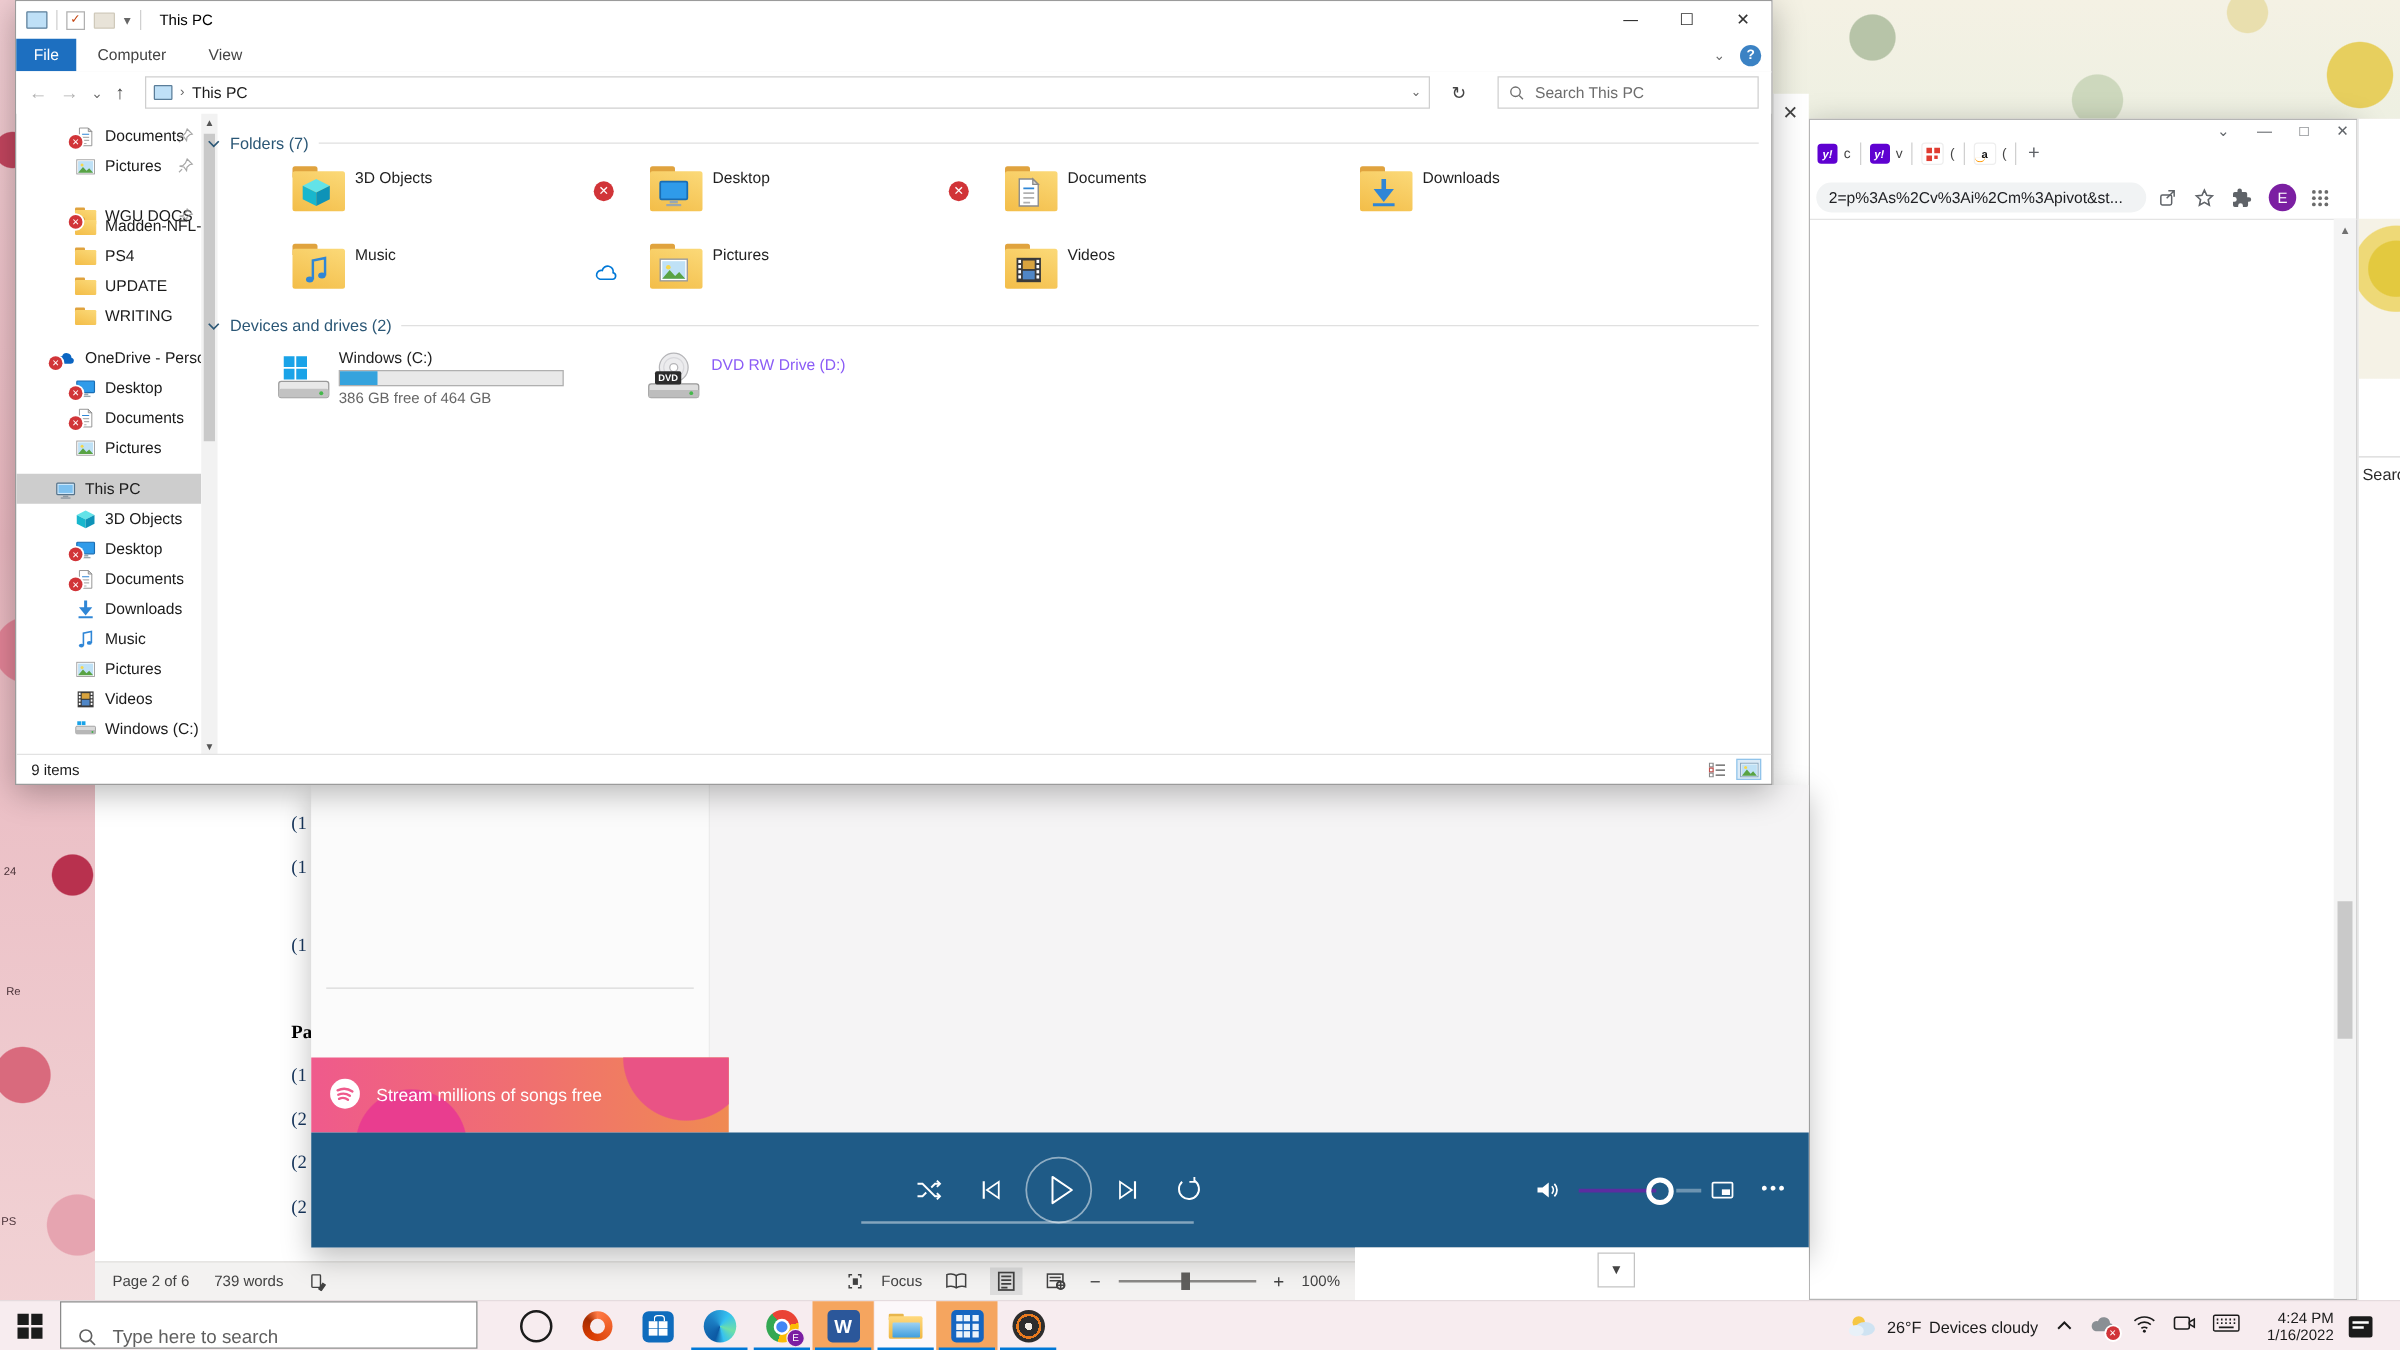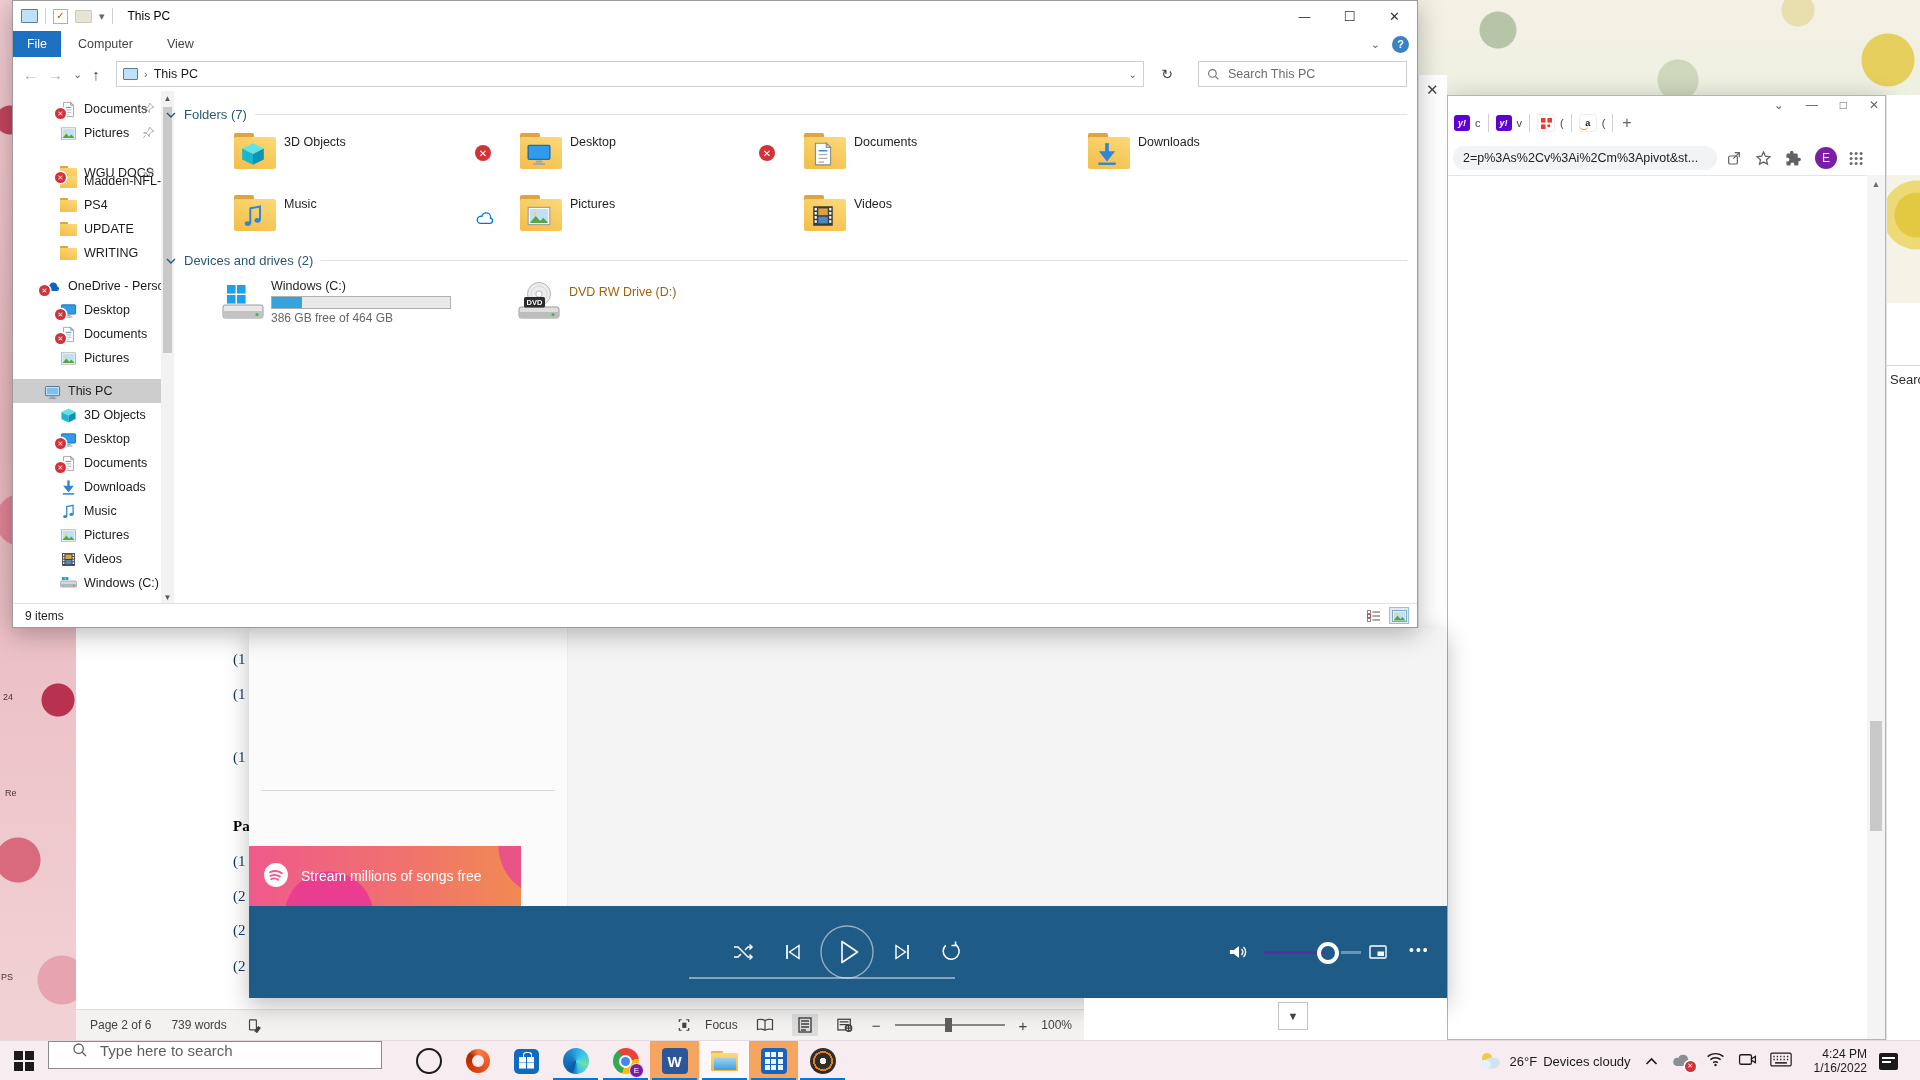--- a/index.html
+++ b/index.html
@@ -92,21 +92,21 @@
   .w-zoomtrack{position:relative;width:110px;height:2px;background:#8a8886;}
   .w-zoomthumb{position:absolute;left:50px;top:-6px;width:7px;height:14px;background:#605e5c;}
   
   .groove{left:249px;top:628px;width:1198px;height:370px;background:#f5f4f5;border:none;box-shadow:0 8px 22px rgba(0,0,0,.25);}
   .g-left{position:absolute;left:0;top:0;width:318px;bottom:92px;background:#fbfbfb;border-right:1px solid #ececec;}
   .g-div{position:absolute;left:12px;right:12px;top:162px;height:1px;background:#d9d9d9;}
   .g-user{position:absolute;left:0;right:0;top:172px;height:44px;display:flex;align-items:center;}
   .g-avatar{width:32px;height:32px;border-radius:50%;background:#e3e3e3;margin-left:14px;display:flex;align-items:center;justify-content:center;}
   .g-name{margin-left:12px;font-size:14px;color:#1a1a1a;}
   .g-gear{margin-left:auto;margin-right:16px;}
-  .g-ad{position:absolute;left:0;top:218px;width:272px;height:60px;display:flex;align-items:center;color:#fff;font-size:14px;
+  .g-ad{position:absolute;left:0;top:218px;width:334px;height:60px;display:flex;align-items:center;color:#fff;font-size:14px;
      background:radial-gradient(circle at 80px 70px,#e93d8f 0 44px,transparent 45px),
                 radial-gradient(circle at 300px 0px,#e95385 0 50px,transparent 51px),
                 linear-gradient(90deg,#ef5a8c,#f0716e 55%,#f08a52);}
   .g-ad .s-logo{margin-left:14px;flex:0 0 auto;}
   .g-ad .s-text{margin-left:12px;}
   .g-bar{position:absolute;left:0;right:0;bottom:0;height:92px;background:#1f5b87;}
   .g-ctl{position:absolute;display:flex;align-items:center;justify-content:center;}
   .g-progress{position:absolute;left:440px;top:71px;width:266px;height:2px;background:rgba(255,255,255,.45);}
   .g-voltrack{position:absolute;left:1014px;top:45px;width:62px;height:3px;background:#5b2da0;}
   .g-voltrack2{position:absolute;left:1092px;top:45px;width:20px;height:3px;background:rgba(255,255,255,.35);}
@@ -142,21 +142,21 @@
   .sliver-flower{position:absolute;left:0;top:80px;width:34px;height:128px;
      background:radial-gradient(circle at 30px 40px,#e3c93f 0 22px,#eed977 23px 34px,#f5f2e6 35px);}
   .sliver-div{position:absolute;left:0;right:0;top:270px;height:1px;background:#d8d8d8;}
   .sliver-search{position:absolute;left:3px;top:277px;font-size:13px;color:#2b2b2b;}
   
   .sliver-x{left:1418px;top:75px;width:29px;height:965px;border:none;box-shadow:none;border-left:1px solid #e9e9e9;}
   .sliver-x .x{position:absolute;left:7px;top:6px;font-size:15px;color:#444;}
   
   .taskbar{position:absolute;left:0;top:1040px;width:1920px;height:40px;background:#f7ecef;border-top:1px solid rgba(0,0,0,.07);z-index:50;}
   .tb-start{position:absolute;left:0;top:0;width:48px;height:40px;display:flex;align-items:center;justify-content:center;}
-  .tb-search{position:absolute;left:48px;top:0;width:334px;height:28px;background:#fff;border:1px solid #8a8a8a;box-sizing:border-box;display:flex;align-items:flex-start;gap:12px;padding-left:23px;font-size:15px;color:#5f5f5f;}
+  .tb-search{position:absolute;left:48px;top:0;width:334px;height:38px;background:#fff;border:1px solid #8a8a8a;box-sizing:border-box;display:flex;align-items:flex-end;gap:12px;padding-left:13px;font-size:15px;color:#5f5f5f;}
   .tb-app{position:absolute;top:0;width:49px;height:40px;display:flex;align-items:center;justify-content:center;}
   .tb-app.attention{background:#f5a55f;}
   .tb-app.activebg{background:rgba(255,255,255,.65);}
   .tb-underline{position:absolute;left:2px;bottom:0;width:45px;height:3px;background:#0078d7;}
   .tray{position:absolute;right:0;top:0;height:40px;display:flex;align-items:center;}
   .tray-item{display:flex;align-items:center;justify-content:center;}
   .tb-temp{font-size:13px;color:#1b1b1b;margin:0 6px 0 7px;}
   .tb-cond{font-size:13px;color:#1b1b1b;margin-right:14px;}
   .tb-clock{text-align:right;font-size:12px;color:#1b1b1b;line-height:14px;margin:0 12px;}
   .notif{width:19px;height:17px;background:#1b1b1b;border-radius:2px;position:relative;margin-right:22px;}
@@ -812,21 +812,21 @@
             <rect x="2" y="31" width="40" height="6" fill="#bdbdbd"></rect>
             <circle cx="36" cy="33.5" r="1.5" fill="#44b84a"></circle>
             <circle cx="22" cy="13" r="11.5" fill="#ececee" stroke="#b5b5b8"></circle>
             <circle cx="22" cy="13" r="8" fill="none" stroke="#d8d8dc"></circle>
             <circle cx="22" cy="13" r="3.2" fill="#fff" stroke="#b5b5b8"></circle>
             <rect x="7" y="16" width="21" height="10.5" rx="1.5" fill="#2b2b2b"></rect>
             <text x="17.5" y="24" font-size="7.5" fill="#fff" text-anchor="middle" font-weight="bold">DVD</text>
           </svg>
         </div>
         <div class="drive-block" style="left:395px;top:194px;">
-          <span style="font-size:12.5px;color:#a16207;">DVD RW Drive (D:)</span>
+          <span style="font-size:12.5px;color:#8b5cf6;">DVD RW Drive (D:)</span>
         </div>
       </div>
     </div>
     <div class="ex-status">
       <span style="padding-left:12px;">9 items</span>
       <div class="view-btns">
         <div class="view-btn">
           <svg width="14" height="12" viewBox="0 0 14 12">
               <g fill="none" stroke="#8a8a8a">
                 <rect x="0.5" y="0.5" width="3" height="3"></rect>

